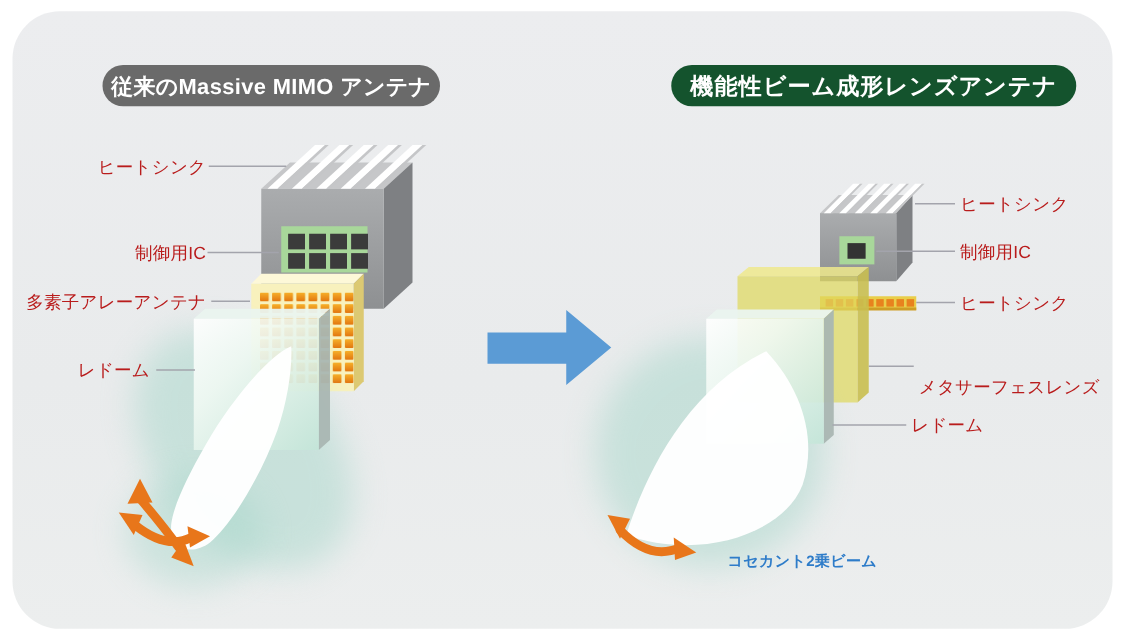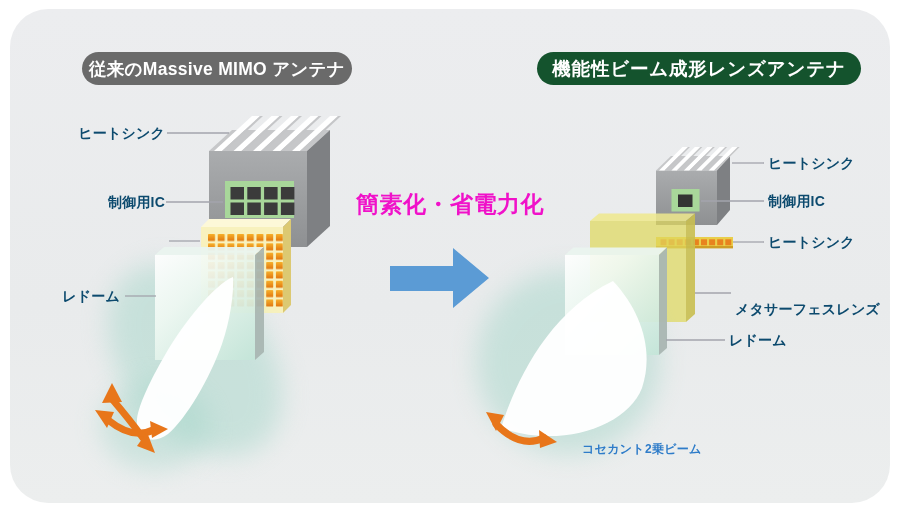--- a/index.html
+++ b/index.html
@@ -15,21 +15,21 @@
   }
   .art{position:absolute;left:0;top:0;width:900px;height:512px;}
   .badge{
     position:absolute;top:52px;height:33px;border-radius:17px;
     display:flex;align-items:center;justify-content:center;
     color:#ffffff;font-weight:bold;white-space:nowrap;
   }
   .badge-left{left:82px;width:270px;background:#6a6a6a;font-size:17.5px;letter-spacing:.3px;}
   .badge-right{left:537px;width:324px;background:#14532d;font-size:18.5px;letter-spacing:.8px;}
   .lbl{
-    position:absolute;color:#0c4a6e;font-size:14px;font-weight:700;
+    position:absolute;color:#b91c1c;font-size:14px;font-weight:400;
     white-space:nowrap;line-height:18px;letter-spacing:.2px;
   }
   .lbl.r{text-align:right;}
   .caption-magenta{
     position:absolute;left:350px;top:189px;width:200px;text-align:center;
     color:#f011c9;font-size:23px;font-weight:bold;white-space:nowrap;letter-spacing:.5px;
   }
   .caption-beam{
     position:absolute;left:582px;top:441px;
     color:#2e7cc9;font-size:12px;font-weight:bold;white-space:nowrap;letter-spacing:.3px;
@@ -226,24 +226,24 @@
     </g>
   </svg>
 
   <div class="badge badge-left">
     <span>従来のMassive MIMO アンテナ</span>
   </div>
   <div class="badge badge-right">
     <span>機能性ビーム成形レンズアンテナ</span>
   </div>
 
-  <div class="caption-magenta">簡素化・省電力化</div>
 
   <div class="lbl r" style="left:55px;top:124px;width:110px;">ヒートシンク</div>
   <div class="lbl r" style="left:55px;top:193px;width:110px;">制御用IC</div>
+  <div class="lbl r" style="left:17px;top:232px;width:148px;">多素子アレーアンテナ</div>
   <div class="lbl r" style="left:30px;top:287px;width:90px;">レドーム</div>
 
   <div class="lbl" style="left:768px;top:154px;">ヒートシンク</div>
   <div class="lbl" style="left:768px;top:192px;">制御用IC</div>
   <div class="lbl" style="left:768px;top:233px;">ヒートシンク</div>
   <div class="lbl" style="left:735px;top:300px;">メタサーフェスレンズ</div>
   <div class="lbl" style="left:729px;top:331px;">レドーム</div>
 
   <div class="caption-beam">コセカント2乗ビーム</div>
 </div>

